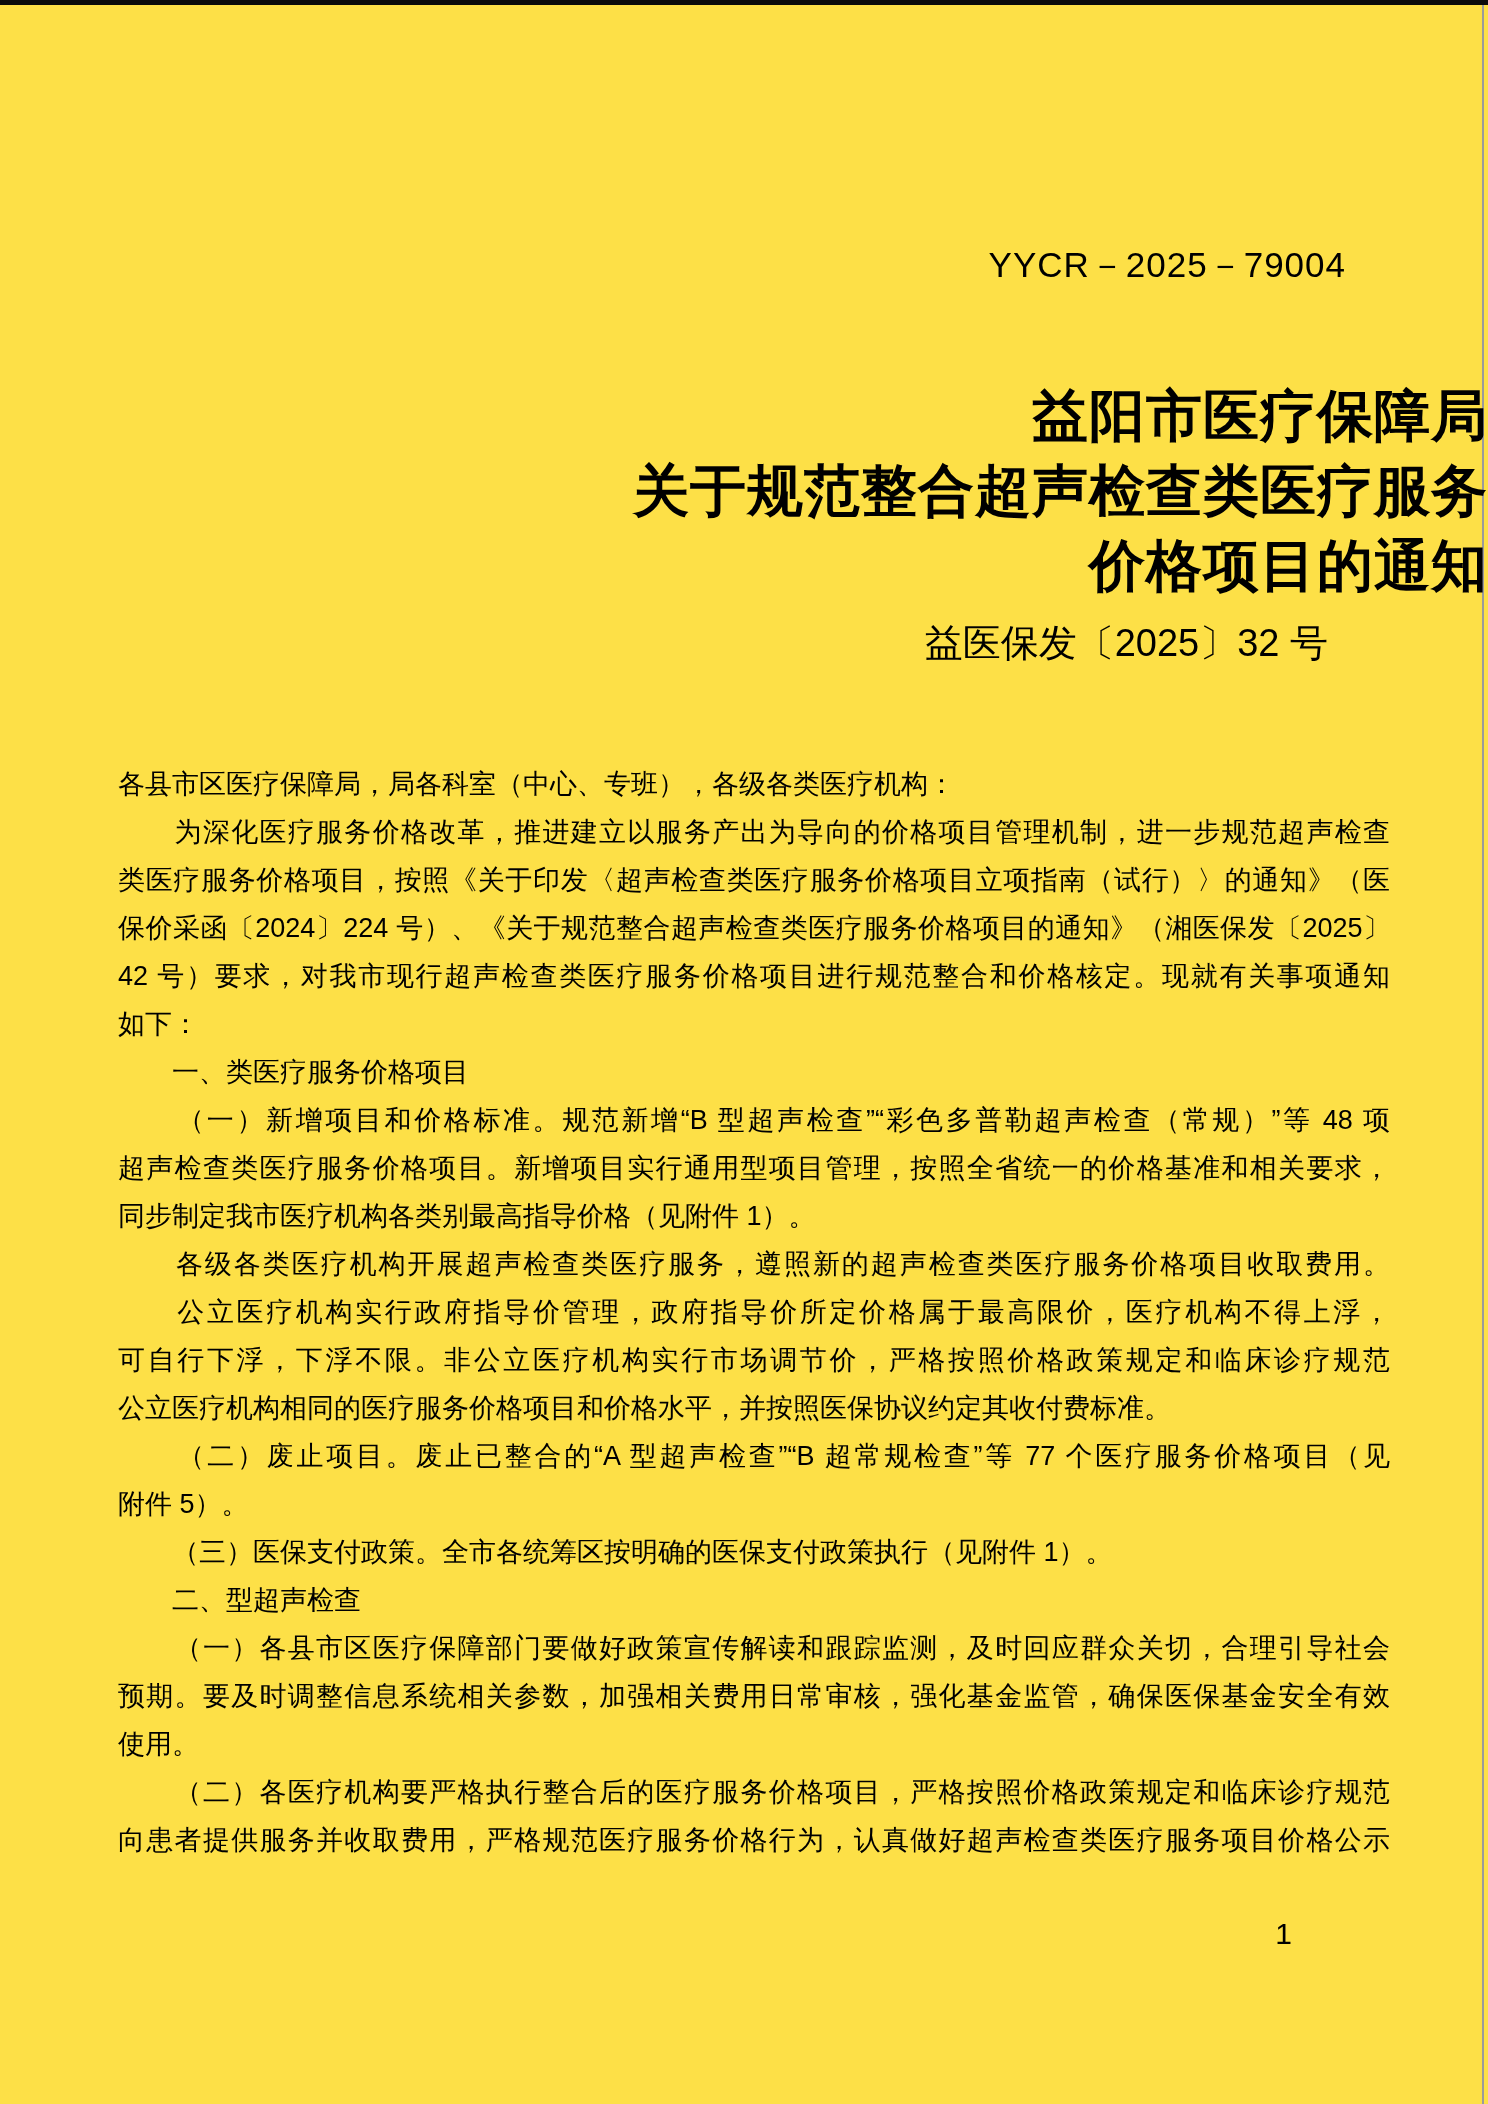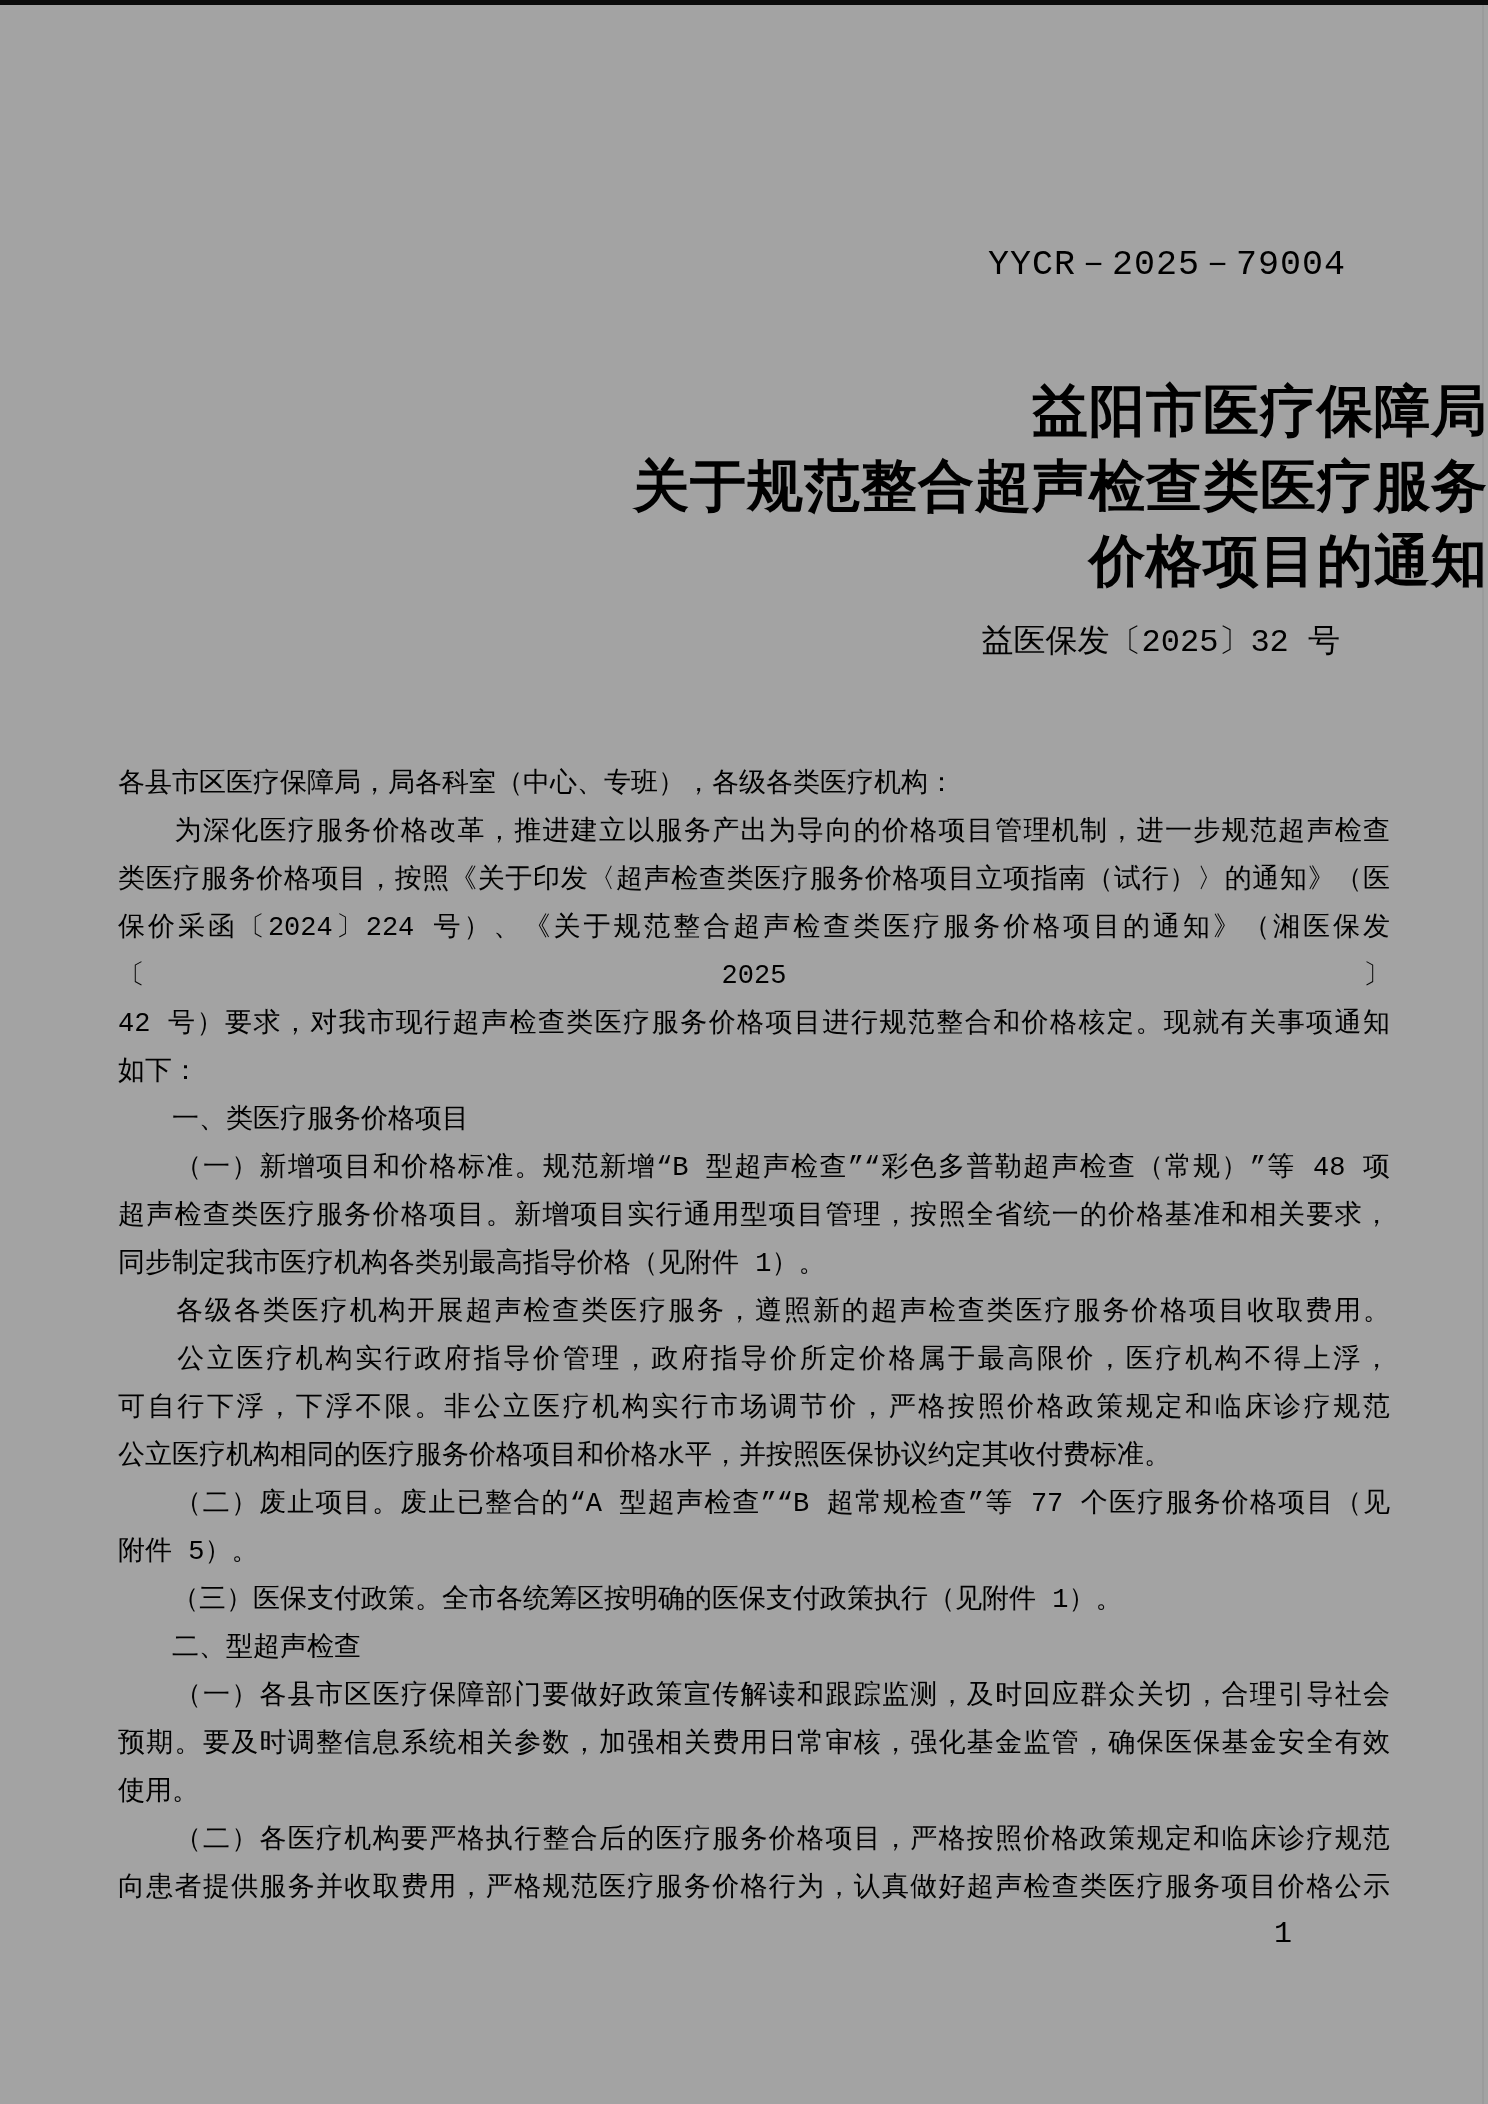--- a/index.html
+++ b/index.html
@@ -4,23 +4,23 @@
 <style>
   html, body {
     margin: 0;
     padding: 0;
     background: #ffffff;
   }
   .page {
     position: relative;
     width: 1488px;
     height: 2104px;
-    background: #a3a3a3;
+    background: #fde047;
     color: #000000;
-    font-family: Liberation Mono, monospace;
+    font-family: Liberation Sans, sans-serif;
     overflow: hidden;
   }
   .top-bar {
     position: absolute;
     top: 0; left: 0;
     width: 100%;
     height: 5px;
     background: #0b0b0b;
   }
   .right-line {
@@ -49,22 +49,22 @@
     text-align: center;
     font-size: 56px;
     font-weight: 700;
     line-height: 75px;
     letter-spacing: 1px;
   }
   .title .title-line { display: block; text-align: right; }
   .doc-number {
     position: absolute;
     top: 622px;
-    right: 148px;
-    font-size: 32px;
+    right: 160px;
+    font-size: 38px;
     line-height: 42px;
     white-space: nowrap;
   }
   .body-text {
     position: absolute;
     top: 760px;
     left: 118px;
     width: 1272px;
     font-size: 27px;
     line-height: 48px;

